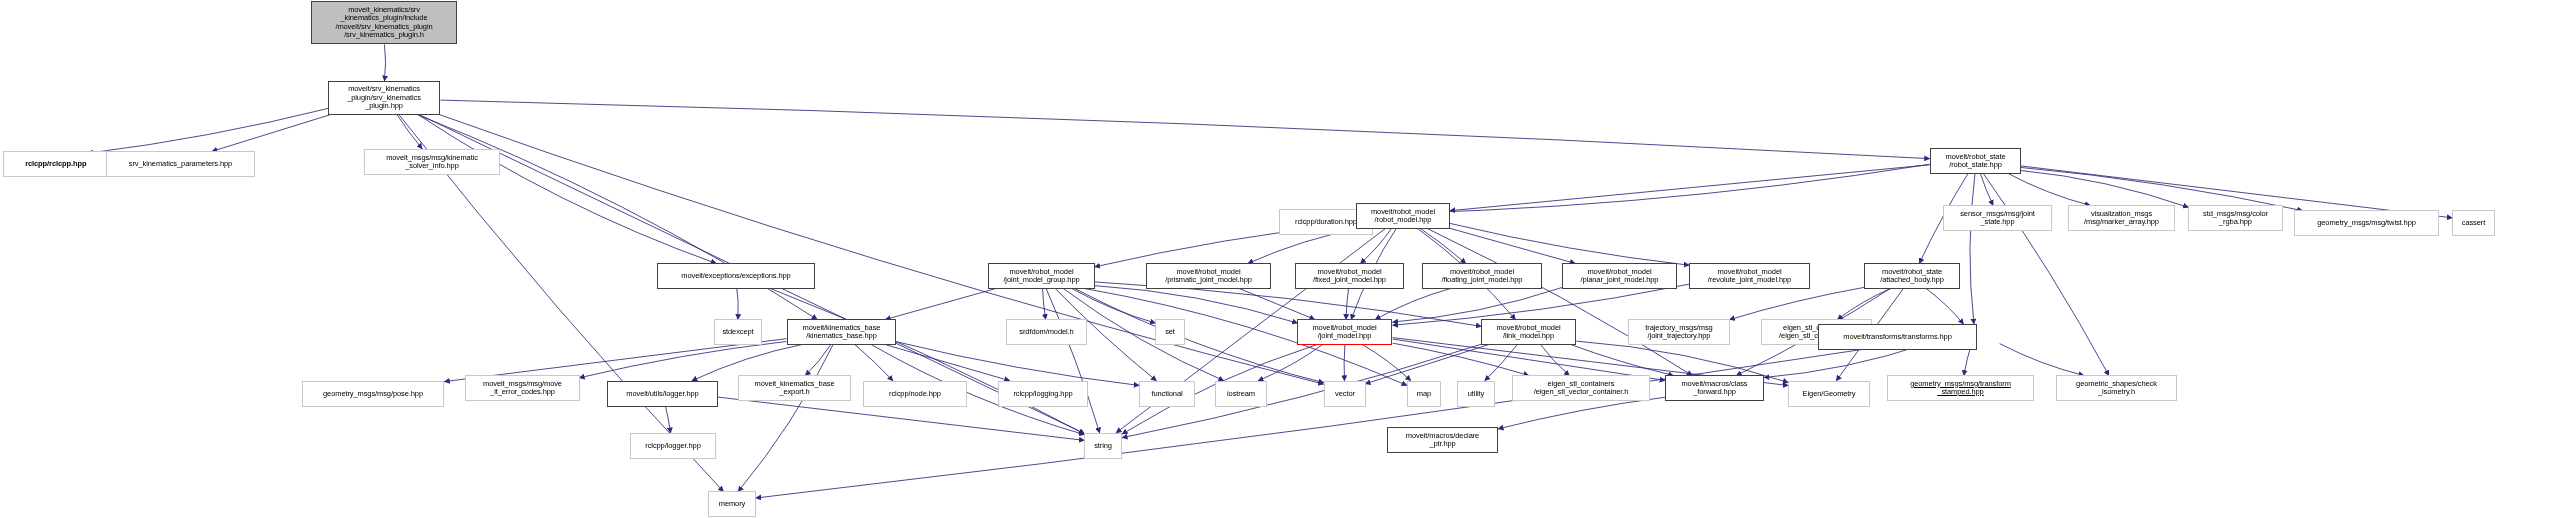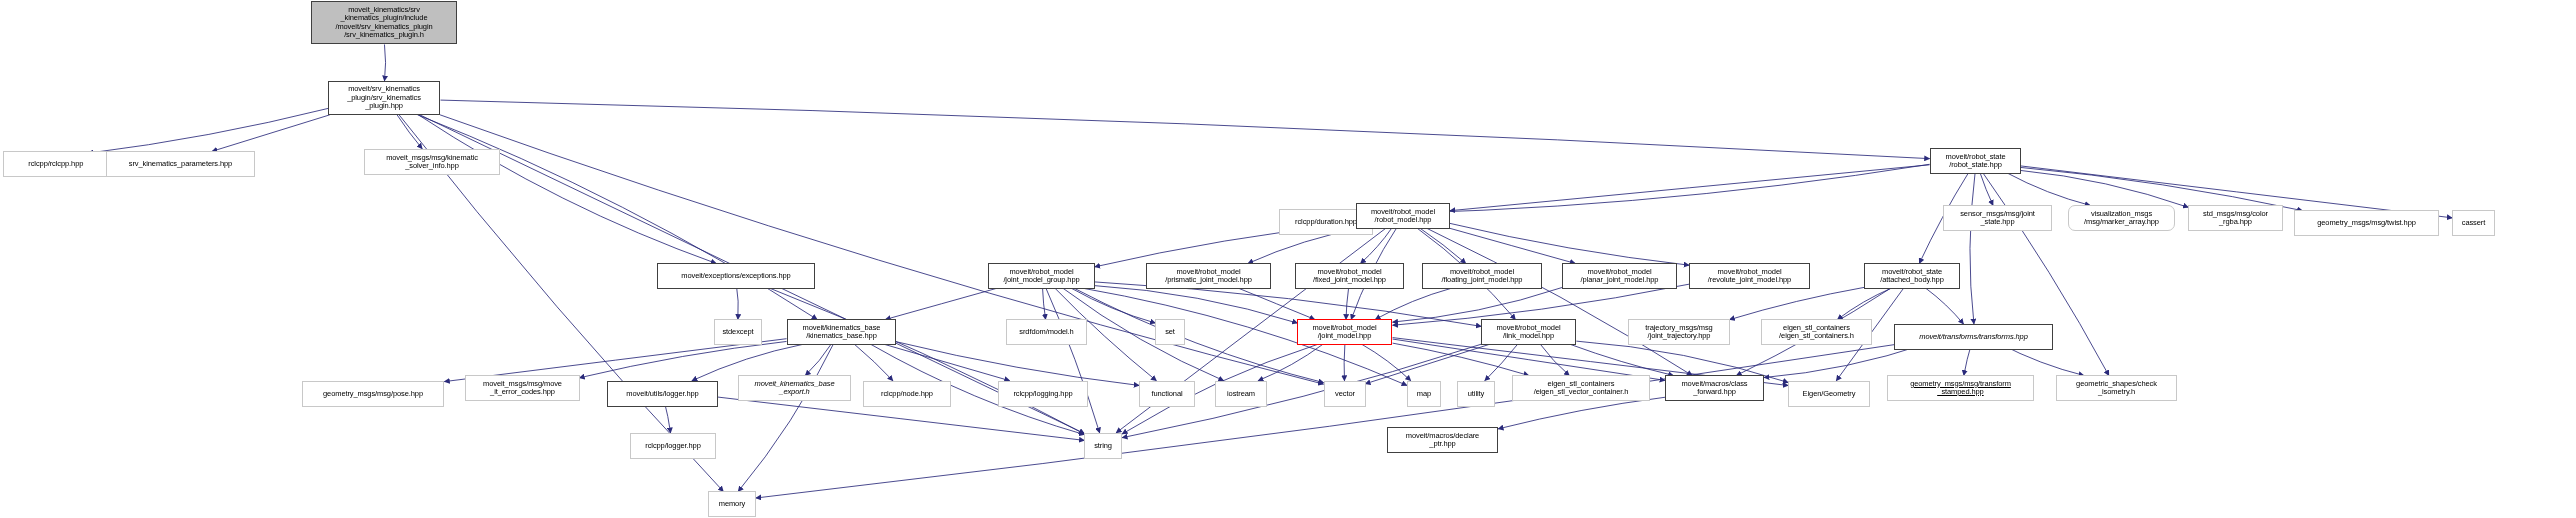--- a/index.html
+++ b/index.html
@@ -137,33 +137,33 @@
       </g>
   </svg>
   <div id="node-layer">
       <div class="node root" style="left: 311px; top: 1.3px; width: 146px; height: 43px;"><span>moveit_kinematics/srv
 _kinematics_plugin/include
 /moveit/srv_kinematics_plugin
 /srv_kinematics_plugin.h</span></div>
       <div class="node solid" style="left: 328px; top: 81px; width: 112px; height: 34px; align-items: center;"><span>moveit/srv_kinematics
 _plugin/srv_kinematics
 _plugin.hpp</span></div>
-      <div class="node light" style="left: 3.3px; top: 151px; width: 105px; height: 19.5px;"><span>rclcpp/rclcpp.hpp</span></div>
+      <div class="node light" style="left: 3.3px; top: 151px; width: 105px; height: 19.5px; font-weight: bold;"><span>rclcpp/rclcpp.hpp</span></div>
       <div class="node light" style="left: 106px; top: 151px; width: 149px; height: 19.5px;"><span>srv_kinematics_parameters.hpp</span></div>
       <div class="node light" style="left: 364px; top: 149px; width: 136px; height: 25px;"><span>moveit_msgs/msg/kinematic
 _solver_info.hpp</span></div>
       <div class="node solid" style="left: 657px; top: 263px; width: 158px; height: 19.5px;"><span>moveit/exceptions/exceptions.hpp</span></div>
       <div class="node light" style="left: 1239px; top: 209px; width: 94px; height: 19.5px; margin-left: 40px;"><span>rclcpp/duration.hpp</span></div>
       <div class="node solid" style="left: 1356px; top: 203px; width: 94px; height: 25px;"><span>moveit/robot_model
 /robot_model.hpp</span></div>
       <div class="node solid" style="left: 1930px; top: 148px; width: 91px; height: 25px;"><span>moveit/robot_state
 /robot_state.hpp</span></div>
       <div class="node light" style="left: 1943px; top: 205px; width: 109px; height: 25px;"><span>sensor_msgs/msg/joint
 _state.hpp</span></div>
-      <div class="node light" style="left: 2068px; top: 205px; width: 107px; height: 25px; border-radius: 7px;"><span>visualization_msgs
+      <div class="node light" style="left: 2068px; top: 205px; width: 107px; height: 25px;"><span>visualization_msgs
 /msg/marker_array.hpp</span></div>
       <div class="node light" style="left: 2188px; top: 205px; width: 95px; height: 25px;"><span>std_msgs/msg/color
 _rgba.hpp</span></div>
       <div class="node light" style="left: 2294px; top: 210px; width: 145px; height: 19.5px;"><span>geometry_msgs/msg/twist.hpp</span></div>
       <div class="node light" style="left: 2452px; top: 210px; width: 43px; height: 19.5px;"><span>cassert</span></div>
       <div class="node solid" style="left: 988px; top: 263px; width: 107px; height: 25px;"><span>moveit/robot_model
 /joint_model_group.hpp</span></div>
       <div class="node solid" style="left: 1146px; top: 263px; width: 125px; height: 25px;"><span>moveit/robot_model
 /prismatic_joint_model.hpp</span></div>
       <div class="node solid" style="left: 1295px; top: 263px; width: 109px; height: 25px;"><span>moveit/robot_model
@@ -182,28 +182,28 @@
       <div class="node light" style="left: 1006px; top: 319px; width: 81px; height: 19.5px;"><span>srdfdom/model.h</span></div>
       <div class="node light" style="left: 1155px; top: 319px; width: 30px; height: 19.5px;"><span>set</span></div>
       <div class="node current" style="left: 1297px; top: 319px; width: 95px; height: 25px;"><span>moveit/robot_model
 /joint_model.hpp</span></div>
       <div class="node solid" style="left: 1481px; top: 319px; width: 95px; height: 25px;"><span>moveit/robot_model
 /link_model.hpp</span></div>
       <div class="node light" style="left: 1628px; top: 319px; width: 102px; height: 25px;"><span>trajectory_msgs/msg
 /joint_trajectory.hpp</span></div>
       <div class="node light" style="left: 1761px; top: 319px; width: 111px; height: 25px;"><span>eigen_stl_containers
 /eigen_stl_containers.h</span></div>
-      <div class="node solid" style="left: 1894px; top: 324px; width: 159px; height: 19.5px; font-style: italic;"><span>moveit/transforms/transforms.hpp</span></div>
+      <div class="node solid" style="left: 1818px; top: 324px; width: 159px; height: 19.5px;"><span>moveit/transforms/transforms.hpp</span></div>
       <div class="node light" style="left: 302px; top: 381px; width: 142px; height: 19.5px;"><span>geometry_msgs/msg/pose.hpp</span></div>
       <div class="node light" style="left: 465px; top: 375px; width: 115px; height: 25px;"><span>moveit_msgs/msg/move
 _it_error_codes.hpp</span></div>
       <div class="node solid" style="left: 607px; top: 381px; width: 111px; height: 19.5px;"><span>moveit/utils/logger.hpp</span></div>
-      <div class="node light" style="left: 738px; top: 375px; width: 113px; height: 25px; font-style: italic;"><span>moveit_kinematics_base
+      <div class="node light" style="left: 738px; top: 375px; width: 113px; height: 25px;"><span>moveit_kinematics_base
 _export.h</span></div>
-      <div class="node light" style="left: 863px; top: 381px; width: 88px; height: 19.5px;"><span>rclcpp/node.hpp</span></div>
+      <div class="node light" style="left: 863px; top: 381px; width: 104px; height: 19.5px;"><span>rclcpp/node.hpp</span></div>
       <div class="node light" style="left: 998px; top: 381px; width: 90px; height: 19.5px;"><span>rclcpp/logging.hpp</span></div>
       <div class="node light" style="left: 1139px; top: 381px; width: 56px; height: 19.5px;"><span>functional</span></div>
       <div class="node light" style="left: 1215px; top: 381px; width: 52px; height: 19.5px;"><span>iostream</span></div>
       <div class="node light" style="left: 1324px; top: 381px; width: 42px; height: 19.5px;"><span>vector</span></div>
       <div class="node light" style="left: 1407px; top: 381px; width: 34px; height: 19.5px;"><span>map</span></div>
       <div class="node light" style="left: 1457px; top: 381px; width: 38px; height: 19.5px;"><span>utility</span></div>
       <div class="node light" style="left: 1512px; top: 375px; width: 138px; height: 25px;"><span>eigen_stl_containers
 /eigen_stl_vector_container.h</span></div>
       <div class="node solid" style="left: 1665px; top: 375px; width: 99px; height: 25px;"><span>moveit/macros/class
 _forward.hpp</span></div>

